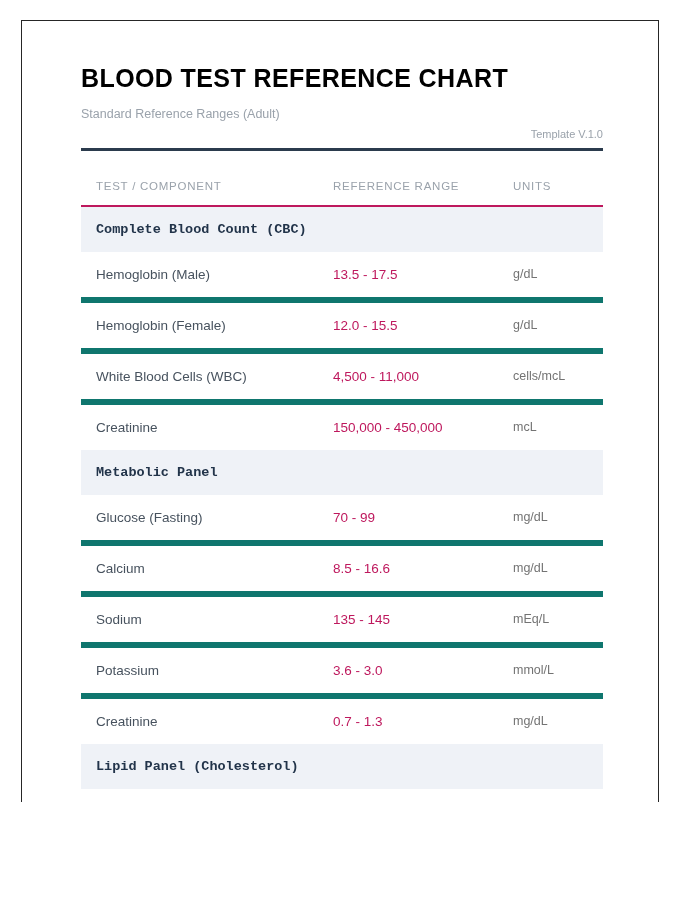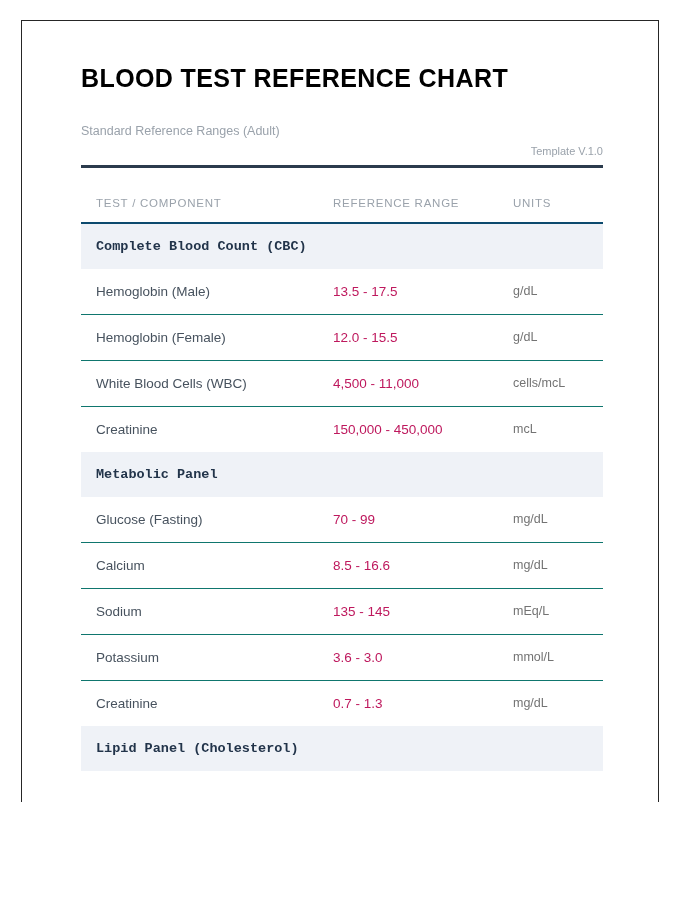--- a/index.html
+++ b/index.html
@@ -41,21 +41,21 @@
   .doc-title {
     font-size: 25px;
     font-weight: bold;
     letter-spacing: 0.4px;
     color: #000000;
     margin: 0;
     line-height: 1.1;
     white-space: nowrap;
   }
   .subtitle-row {
-    margin-top: 31px;
+    margin-top: 14px;
     position: relative;
     height: 40px;
   }
   .doc-subtitle {
     font-size: 12.5px;
     color: #9aa2ab;
     position: absolute;
     left: 0;
     top: 0;
   }
@@ -85,42 +85,42 @@
   .ref-table col.c-range { width: 180px; }
   .ref-table col.c-units { width: 90px;  }
 
   .ref-table thead th {
     text-align: left;
     font-size: 11.5px;
     font-weight: normal;
     letter-spacing: 0.75px;
     color: #9aa2ab;
     padding: 29px 0 13px 0;
-    border-bottom: 2px solid #0c4a6e;
+    border-bottom: 2px solid #be185d;
     vertical-align: bottom;
   }
   .ref-table thead th.th-test  { padding-left: 15px; }
   .ref-table thead th.th-range { padding-left: 0; }
   .ref-table thead th.th-units { padding-left: 0; }
 
   tr.section-row td {
     background: #eff2f7;
     font-size: 13.5px;
     font-weight: bold;
     color: #22344a;
     height: 45px;
     padding: 0 0 0 15px;
     border: none;
     font-family: Liberation Mono, monospace;
   }
 
   tr.data-row td {
     height: 45px;
     padding: 0;
-    border-bottom: 1px solid #0f766e;
+    border-bottom: 6px solid #0f766e;
     font-size: 13.5px;
     vertical-align: middle;
   }
   tr.data-row td.cell-test {
     padding-left: 15px;
     color: #47525e;
   }
   tr.data-row td.cell-range {
     color: #be185d;
   }

